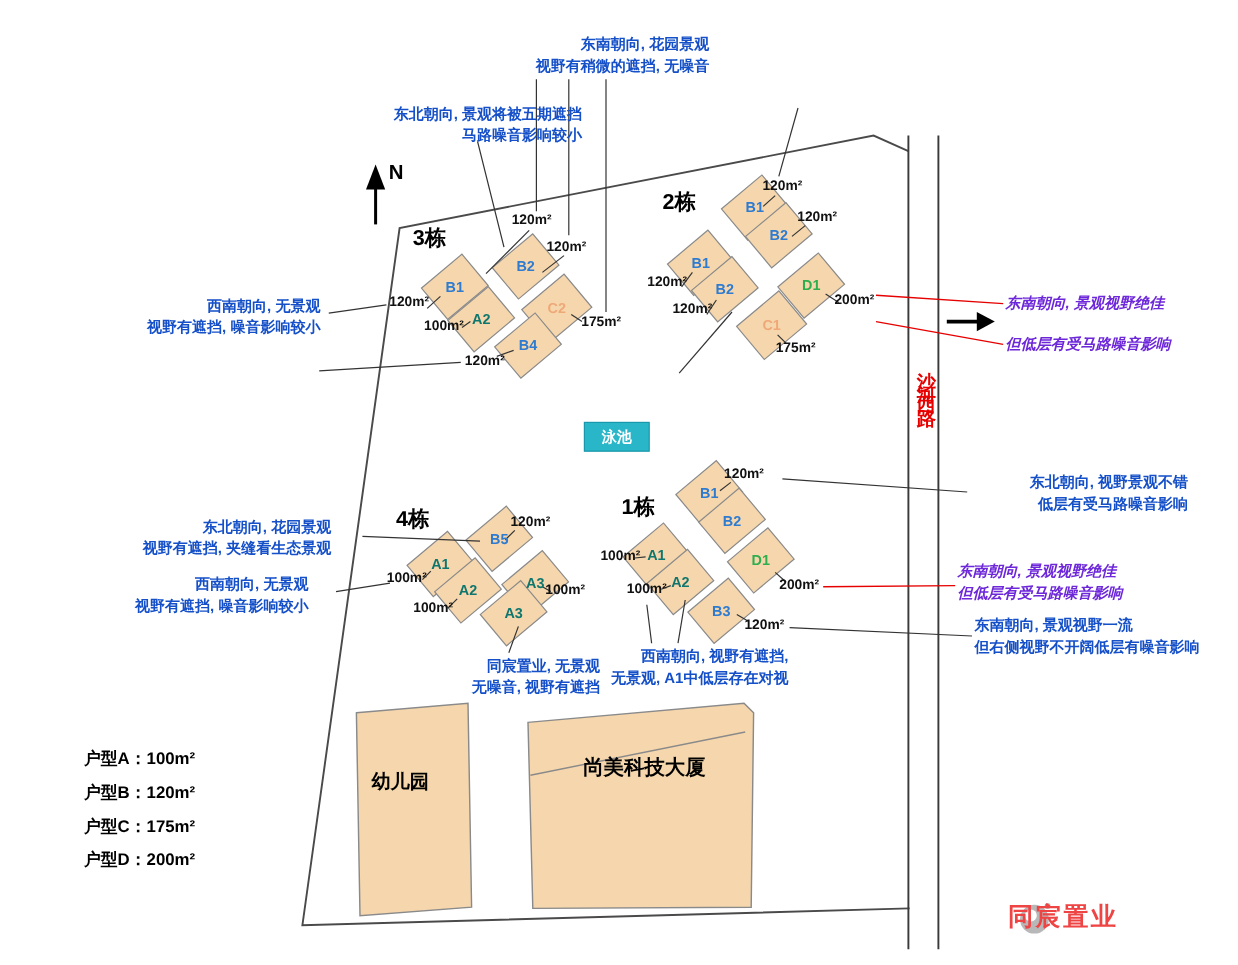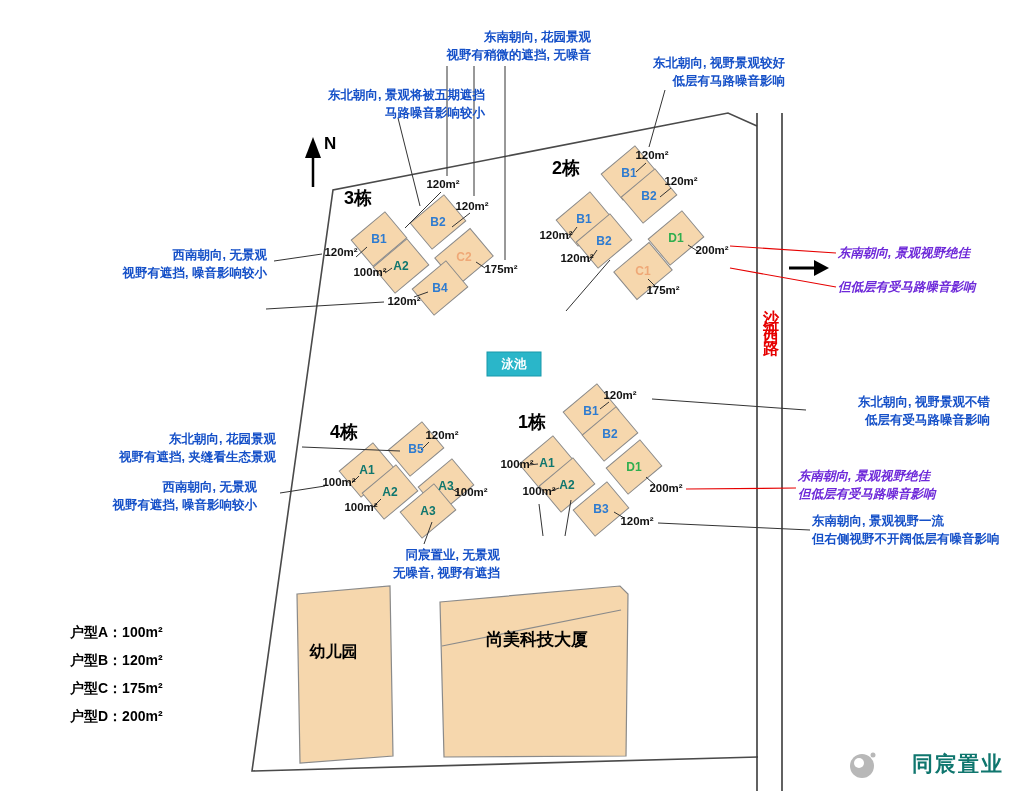--- a/index.html
+++ b/index.html
@@ -19,22 +19,22 @@
   .area { position: absolute; transform: translate(-50%,-50%); font-size: 11.5px; font-weight: 600;
           color: #111; white-space: nowrap; }
 
   .road-name { position: absolute; left: 760px; top: 297px; writing-mode: vertical-rl; text-orientation: upright;
                letter-spacing: 10px; font-size: 16px; font-weight: bold; color: #e60000; }
   .pool-label { position: absolute; left: 487px; top: 352px; width: 54px; height: 24px; line-height: 24px;
                 text-align: center; color: #fff; font-size: 12.5px; font-weight: bold; }
   .lm { position: absolute; color: #000; font-weight: bold; text-align: center; }
   .legend-item { position: absolute; left: 70px; font-size: 14px; font-weight: bold; color: #000; }
   .compass-n { position: absolute; left: 324px; top: 134px; font-size: 17px; font-weight: bold; color: #000; }
-  .wm-text { position: absolute; left: 912px; top: 750px; font-size: 21px; font-weight: bold;
-             color: #0f766e; letter-spacing: 2px; text-align: right; }
+  .wm-text { position: absolute; left: 840px; top: 750px; font-size: 21px; font-weight: bold;
+             color: #ef4444; letter-spacing: 2px; text-align: right; }
 </style>
 </head>
 <body>
 
 <div id="stage">
 
   <svg class="layer" width="1032" height="804" viewBox="0 0 1032 804">
 
     <polyline points="757,126 728,113 333,190 252,771 758,757" fill="none" stroke="#4a4a4a" stroke-width="1.6"></polyline>
 
@@ -204,38 +204,38 @@
   <div class="area" style="left:620px; top:395px;">120m²</div>
   <div class="area" style="left:517px; top:464px;">100m²</div>
   <div class="area" style="left:539px; top:491px;">100m²</div>
   <div class="area" style="left:666px; top:488px;">200m²</div>
   <div class="area" style="left:637px; top:521px;">120m²</div>
 
   <div class="ann" style="left:371px; top:28px; width:220px;">东南朝向, 花园景观
 视野有稍微的遮挡, 无噪音</div>
   <div class="ann" style="left:265px; top:86px; width:220px;">东北朝向, 景观将被五期遮挡
 马路噪音影响较小</div>
-  <div class="ann" style="left:585px; top:54px; width:200px;">东北朝向, 视野景观较好
-低层有马路噪音影响</div>
   <div class="ann" style="left:72px;  top:246px; width:195px;">西南朝向, 无景观
 视野有遮挡, 噪音影响较小</div>
   <div class="ann red spread alignleft" style="left:838px; top:236px; width:190px;">东南朝向, 景观视野绝佳
 但低层有受马路噪音影响</div>
   <div class="ann" style="left:790px; top:393px; width:200px;">东北朝向, 视野景观不错
 低层有受马路噪音影响</div>
   <div class="ann red alignleft" style="left:798px; top:468px; width:215px; line-height:1.4;">东南朝向, 景观视野绝佳
 但低层有受马路噪音影响</div>
   <div class="ann" style="left:76px;  top:430px; width:200px;">东北朝向, 花园景观
 视野有遮挡, 夹缝看生态景观</div>
   <div class="ann alignleft" style="left:812px; top:512px; width:220px;">东南朝向, 景观视野一流
 但右侧视野不开阔低层有噪音影响</div>
   <div class="ann" style="left:62px;  top:478px; width:195px;">西南朝向, 无景观
 视野有遮挡, 噪音影响较小</div>
   <div class="ann" style="left:340px; top:546px; width:160px;">同宸置业, 无景观
 无噪音, 视野有遮挡</div>
+  <div class="ann" style="left:482px; top:538px; width:175px;">西南朝向, 视野有遮挡,
+无景观, A1中低层存在对视</div>
 
   <div class="legend-item" style="top:624px;">户型A：100m²</div>
   <div class="legend-item" style="top:652px;">户型B：120m²</div>
   <div class="legend-item" style="top:680px;">户型C：175m²</div>
   <div class="legend-item" style="top:708px;">户型D：200m²</div>
 
   <svg style="position:absolute; left:845px; top:748px;" width="34" height="34">
     <circle cx="17" cy="18" r="12" fill="#b8b8b8"></circle>
     <circle cx="14" cy="15" r="5" fill="#ffffff"></circle>
     <circle cx="28" cy="7" r="2.5" fill="#b8b8b8"></circle>

